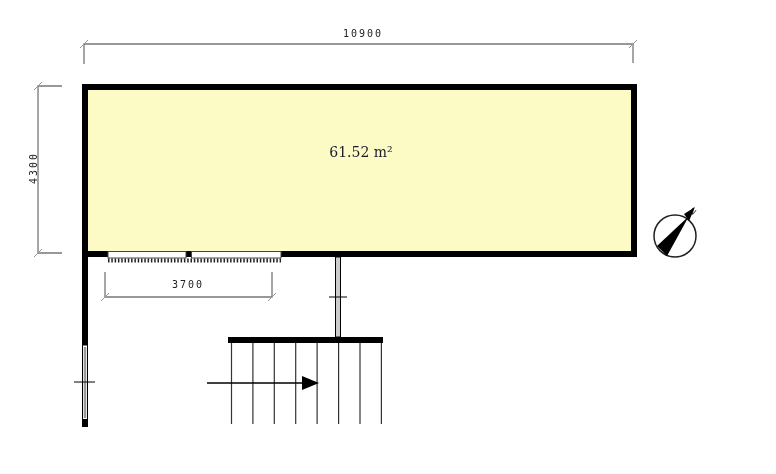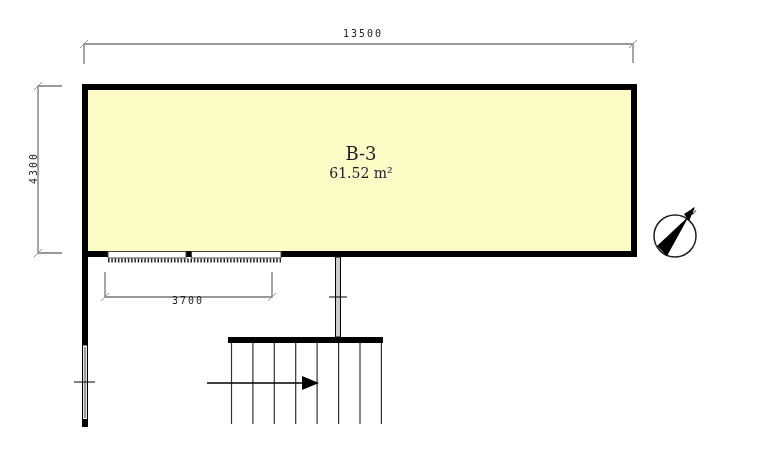--- a/index.html
+++ b/index.html
@@ -7,21 +7,21 @@
     position:relative;width:776px;height:474px;background:#ffffff;
     font-family:"DejaVu Sans",sans-serif;overflow:hidden;
   }
   .plan-svg{position:absolute;left:0;top:0;}
   .dim-label{
     position:absolute;font-family:"DejaVu Sans Mono","Liberation Mono",monospace;
     font-size:10px;letter-spacing:2px;color:#222;white-space:nowrap;
   }
   .dim-top{left:308px;top:28px;width:110px;text-align:center;}
   .dim-left{left:33px;top:168px;transform:translate(-50%,-50%) rotate(-90deg);}
-  .dim-bottom{left:138px;top:279px;width:100px;text-align:center;margin-top:16px;}
+  .dim-bottom{left:138px;top:279px;width:100px;text-align:center;}
   .room-label{
     position:absolute;left:261px;top:144px;width:200px;text-align:center;
     font-family:"DejaVu Serif","Liberation Serif",serif;color:#1b1b2f;
   }
   .room-name{font-size:18px;line-height:1.15;}
   .room-area{font-size:14px;line-height:1.15;}
   .dim{fill:none;stroke:#777;stroke-width:1.3;}
   .tick{stroke:#999;stroke-width:1;}
   .compass-n{font-family:"DejaVu Sans",sans-serif;font-size:8px;fill:#111;}
 </style>
@@ -90,22 +90,21 @@
     </g>
 
     <g>
       <circle cx="675" cy="236" r="21" fill="#fff" stroke="#222" stroke-width="1.5"></circle>
       <polygon points="657,246 667,256 689,216" fill="#000"></polygon>
       <polygon points="684,214 695,207 689,221" fill="#000"></polygon>
       <text class="compass-n" x="690" y="212" transform="rotate(40 690 210)">N</text>
     </g>
   </svg>
 
-  <div class="dim-label dim-top">13500</div>
+  <div class="dim-label dim-top">10900</div>
   <div class="dim-label dim-left">4300</div>
   <div class="dim-label dim-bottom">3700</div>
 
   <div class="room-label">
-    <div class="room-name">B-3</div>
     <div class="room-area">61.52 m²</div>
   </div>
 
 </div>
 
 </body></html>

